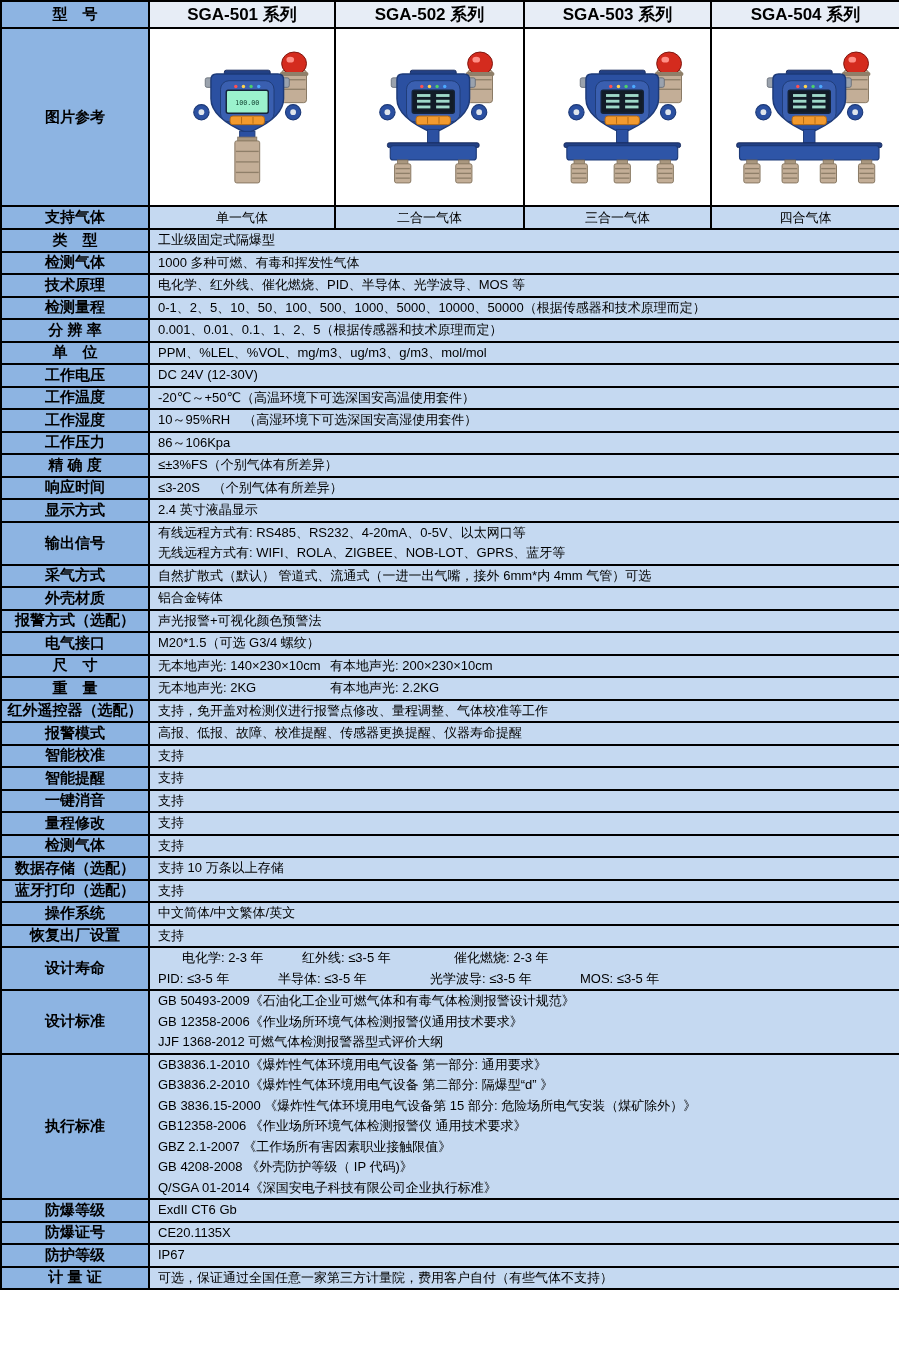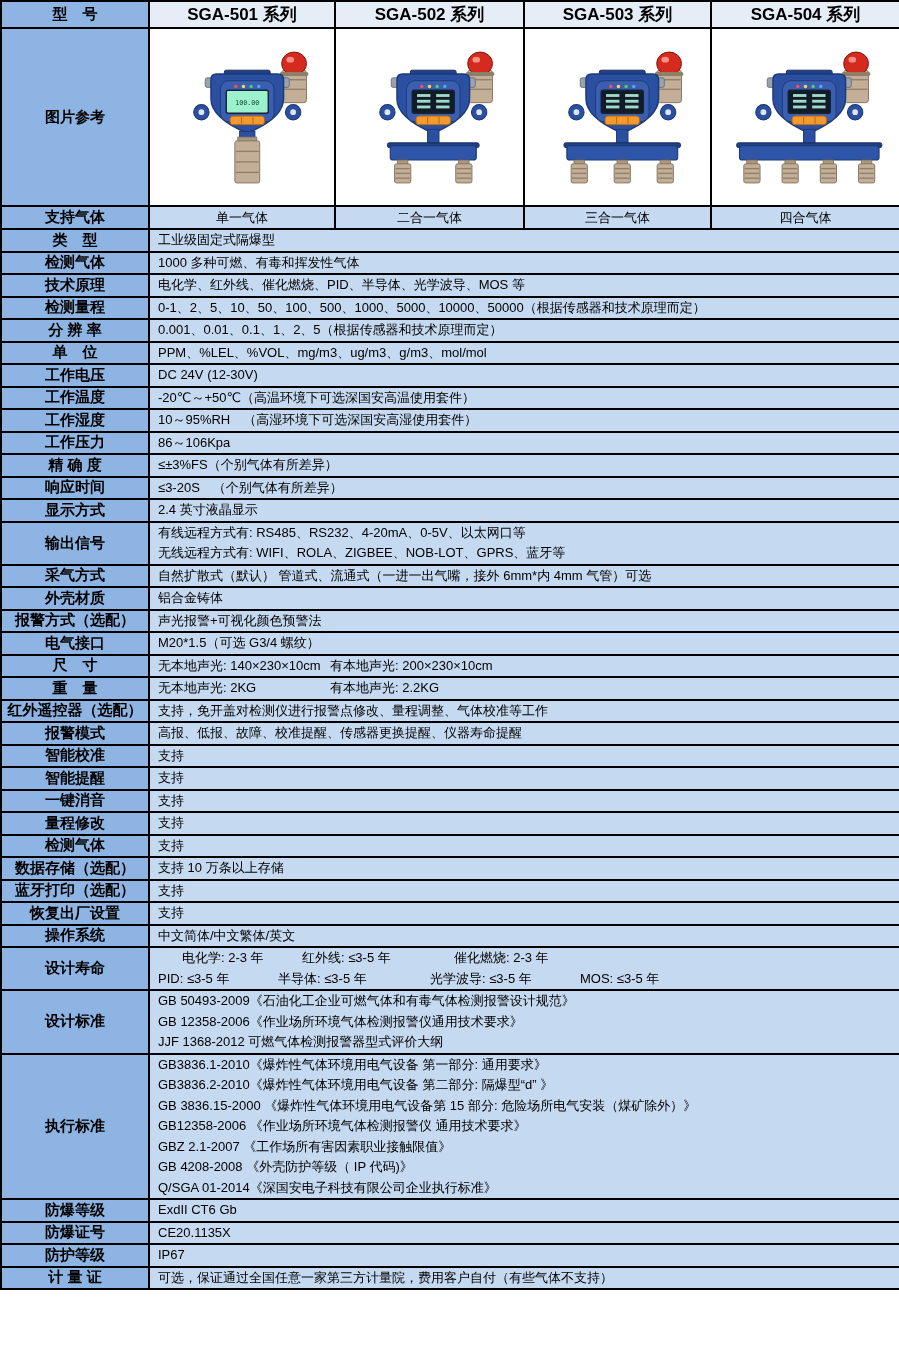--- a/index.html
+++ b/index.html
@@ -444,29 +444,29 @@
             <div class="line"><span class="seg">支持 10 万条以上存储</span></div>
           </td>
         </tr>
         <tr class="single">
           <td class="label">蓝牙打印（选配）</td>
           <td class="value" colspan="4">
             <div class="line"><span class="seg">支持</span></div>
           </td>
         </tr>
         <tr class="single">
+          <td class="label">操作系统</td>
+          <td class="value" colspan="4">
+            <div class="line"><span class="seg">中文简体/中文繁体/英文</span></div>
+          </td>
+        </tr>
+        <tr class="single">
           <td class="label">恢复出厂设置</td>
           <td class="value" colspan="4">
             <div class="line"><span class="seg">支持</span></div>
-          </td>
-        </tr>
-        <tr class="single">
-          <td class="label">操作系统</td>
-          <td class="value" colspan="4">
-            <div class="line"><span class="seg">中文简体/中文繁体/英文</span></div>
           </td>
         </tr>
         <tr>
           <td class="label">设计寿命</td>
           <td class="value" colspan="4">
             <div class="line"><span class="seg" style="min-width: 120px; margin-left: 24px;">电化学: 2-3 年</span><span class="seg" style="min-width: 152px;">红外线: ≤3-5 年</span><span class="seg">催化燃烧: 2-3 年</span></div>
             <div class="line"><span class="seg" style="min-width: 120px;">PID: ≤3-5 年</span><span class="seg" style="min-width: 152px;">半导体: ≤3-5 年</span><span class="seg" style="min-width: 150px;">光学波导: ≤3-5 年</span><span class="seg">MOS: ≤3-5 年</span></div>
           </td>
         </tr>
         <tr>

